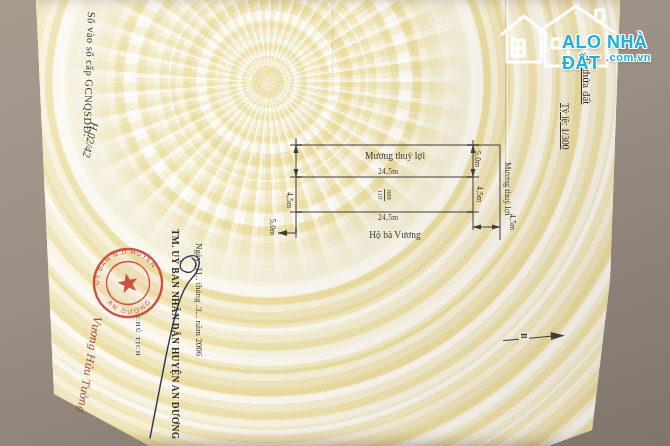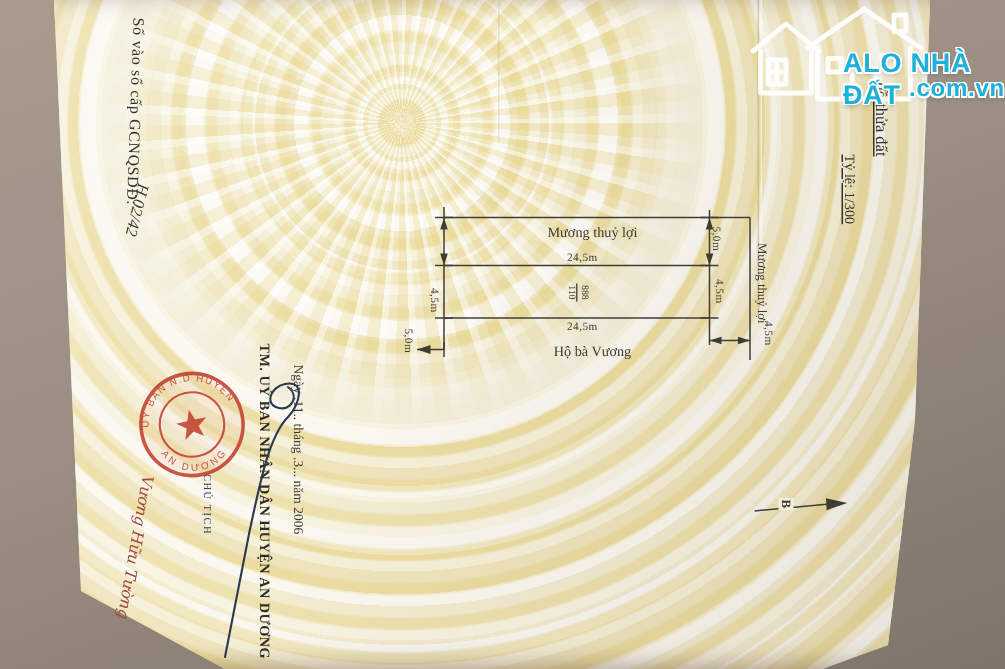--- a/index.html
+++ b/index.html
@@ -175,15 +175,15 @@
       <path d="M20,38 V54 M14,46 H26"></path>
       <path d="M40,30 L78,4 L116,30"></path>
       <rect x="98" y="8" width="8" height="11"></rect>
       <path d="M47,30 V64 H109 V30"></path>
       <rect x="70" y="44" width="16" height="20"></rect>
       <rect x="90" y="35" width="9" height="9"></rect>
       <rect x="54" y="37" width="9" height="9"></rect>
     </g>
   </svg>
   <div class="wm-text" style="left:562px;top:32px;font-size:18px;">ALO NHÀ ĐẤT</div>
-  <div class="wm-text" style="left:606px;top:51px;font-size:16px;">.com.vn</div>
+  <div class="wm-text" style="left:606px;top:51px;font-size:11px;">.com.vn</div>
 
 </div>
 
 </body></html>

